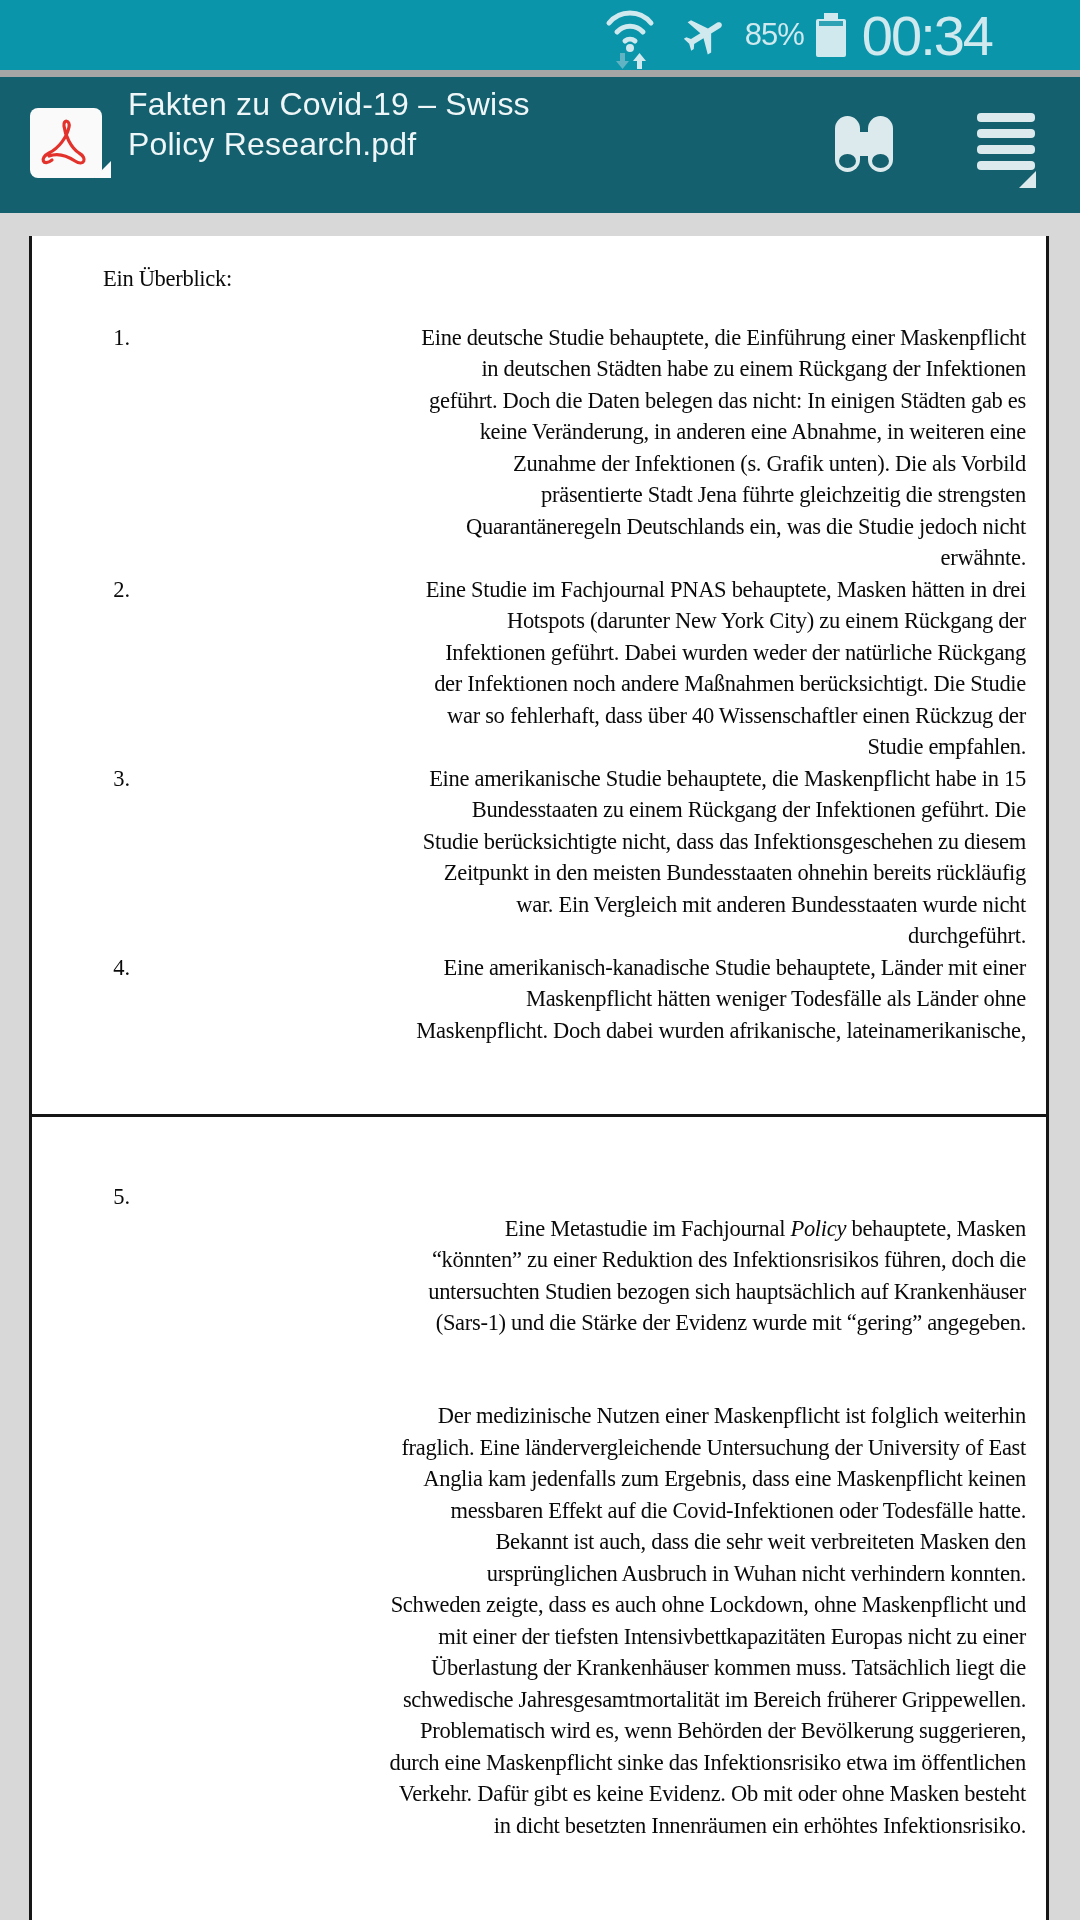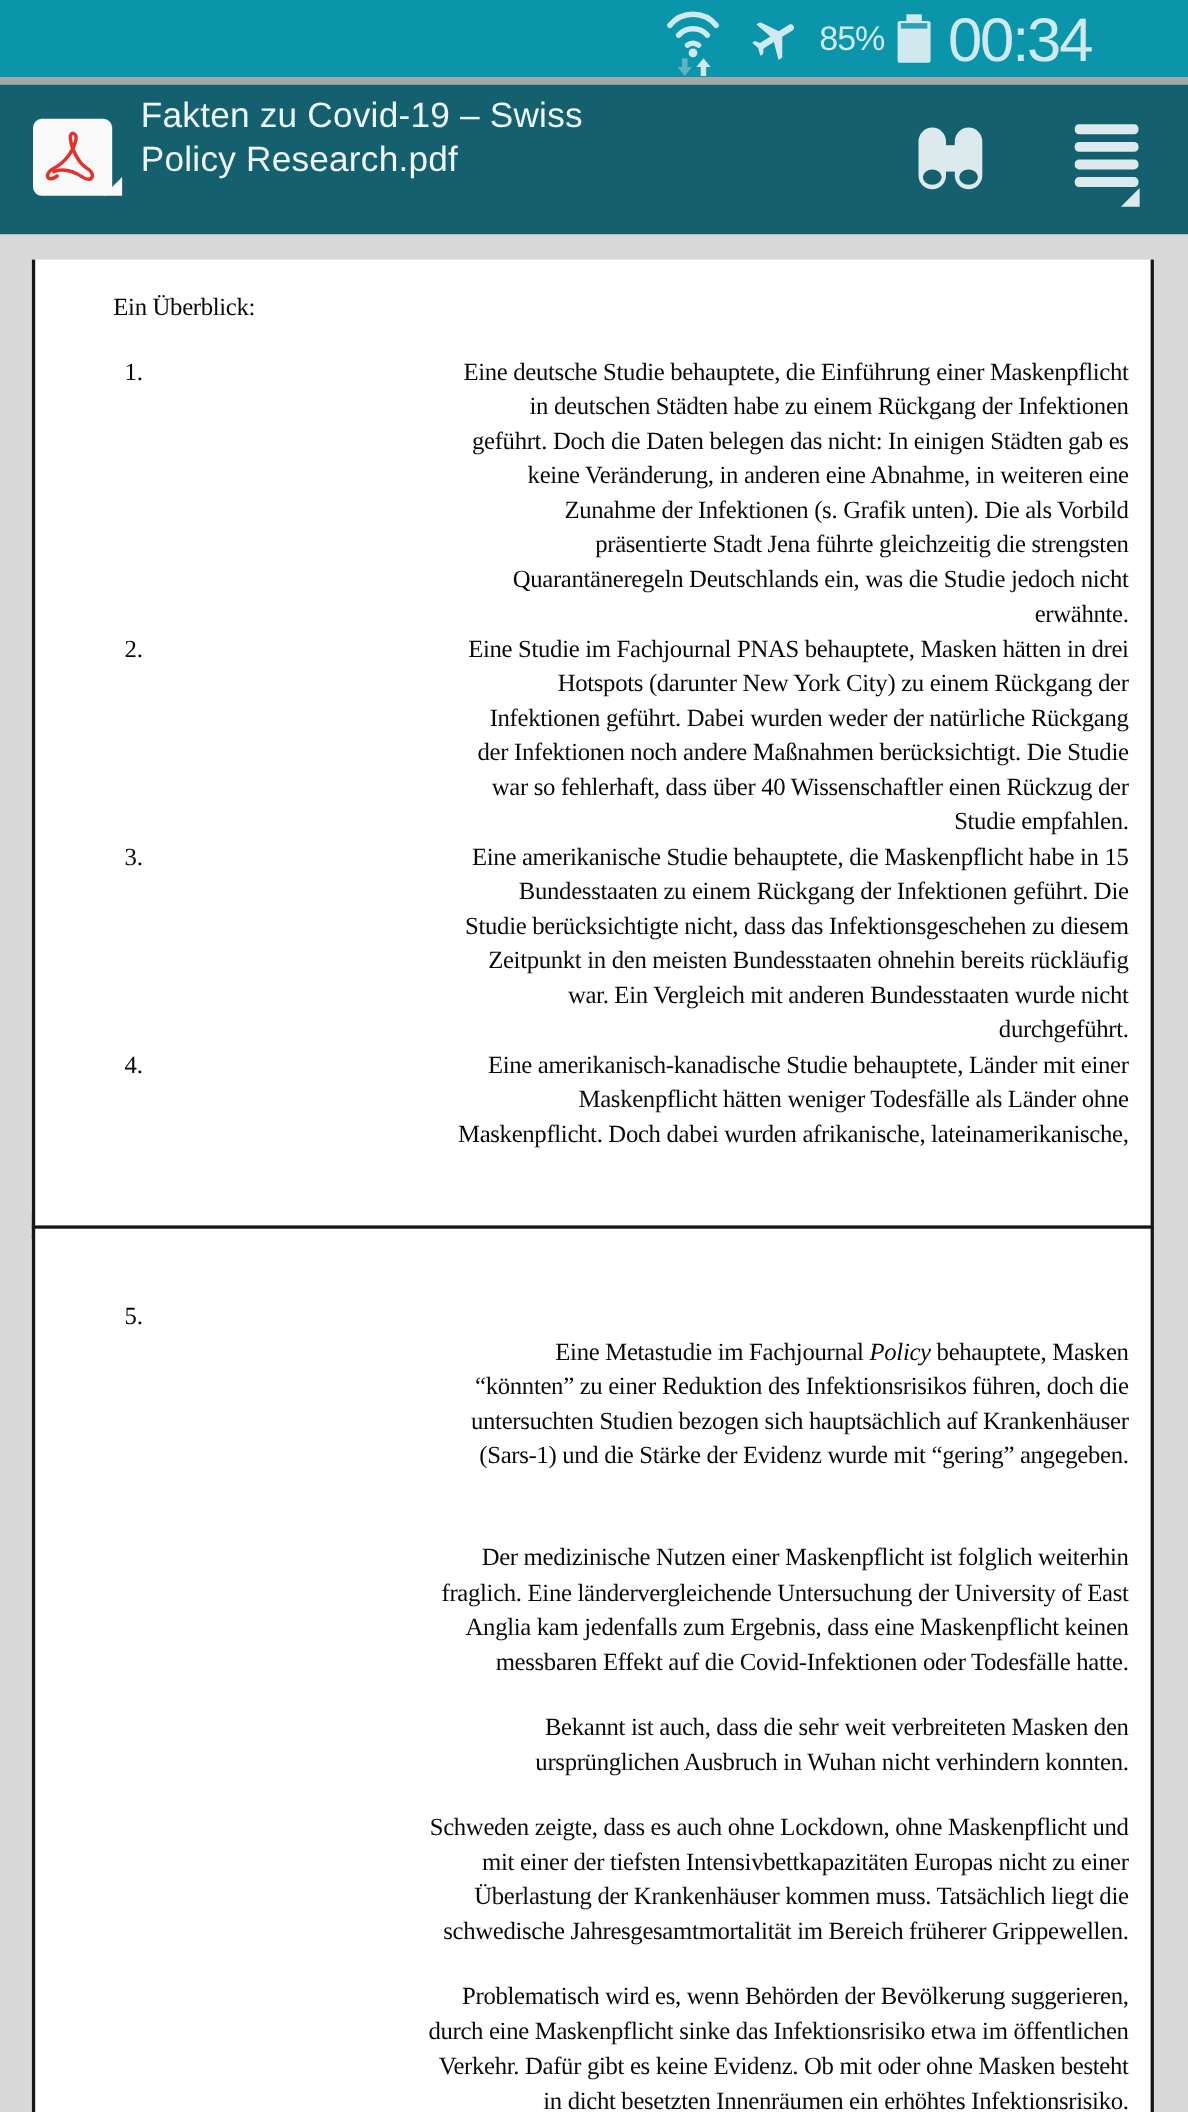--- a/index.html
+++ b/index.html
@@ -47,21 +47,21 @@
   .page-2 { top:901px; height:806px; border-top:3px solid #161616; padding:64px 20px 0 71px; }
 
   .doc-text { font-size:22.5px; line-height:31.5px; letter-spacing:-0.3px; white-space:pre-line;text-align:right; }
   .doc-heading { font-size:22.5px; line-height:31.5px; letter-spacing:-0.3px; }
   .doc-list { margin-top:27px; }
   .doc-li { display:flex; }
   .doc-li .num { flex:none; width:27px; text-align:right; margin-right:7px;
     font-size:22.5px; line-height:31.5px; }
   .doc-li .lines { flex:1; }
   .cont-block { margin-left:34px; }
-  .para { margin-top:28px; }
+  .para { }
   .first-para { margin-top:30px; }
   .it { font-style:italic; }
 </style>
 </head>
 <body>
 
 <div class="screen">
 
   <div class="status-bar">
     <svg class="sb-icon sb-wifi" viewBox="0 0 50 62">

